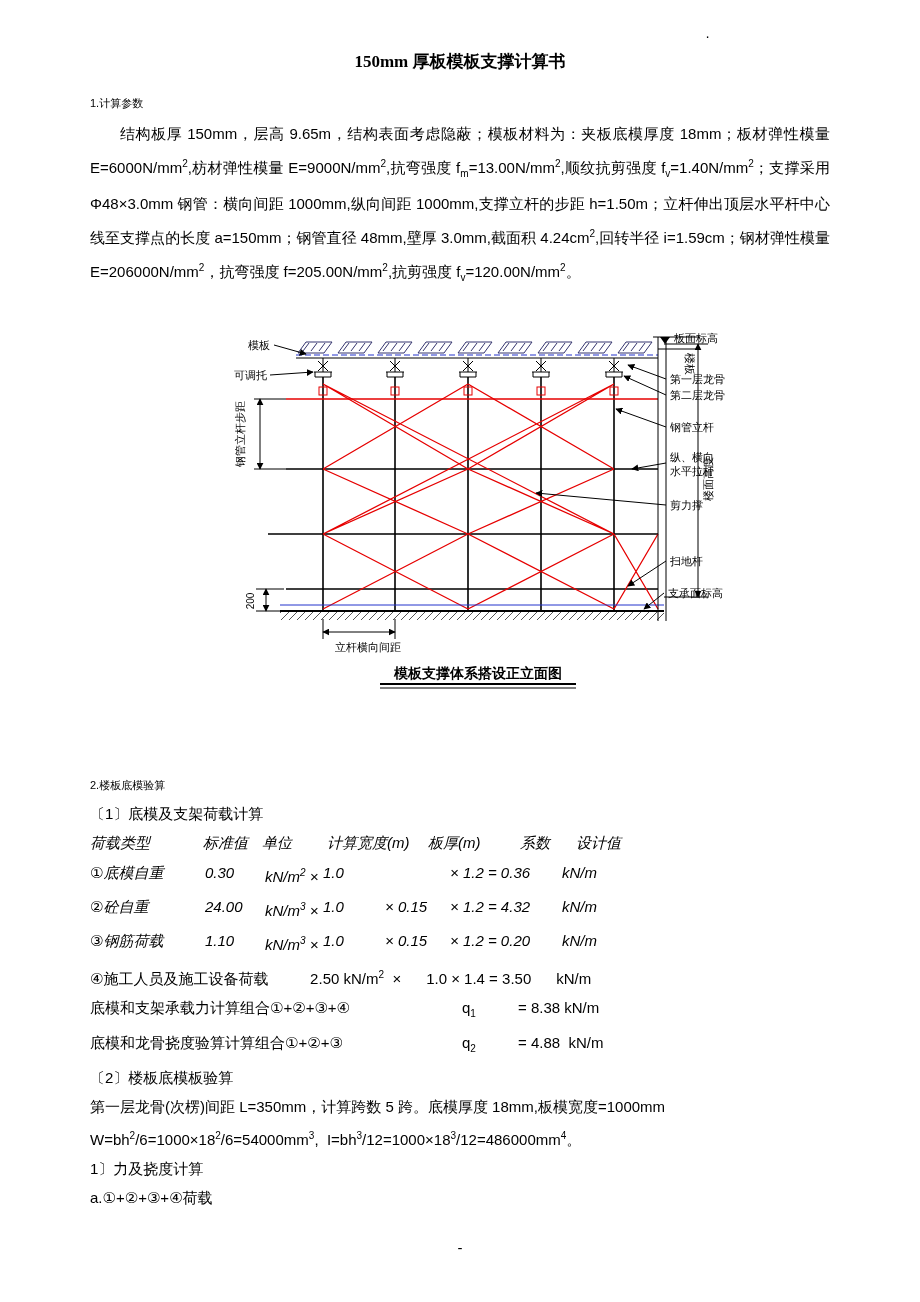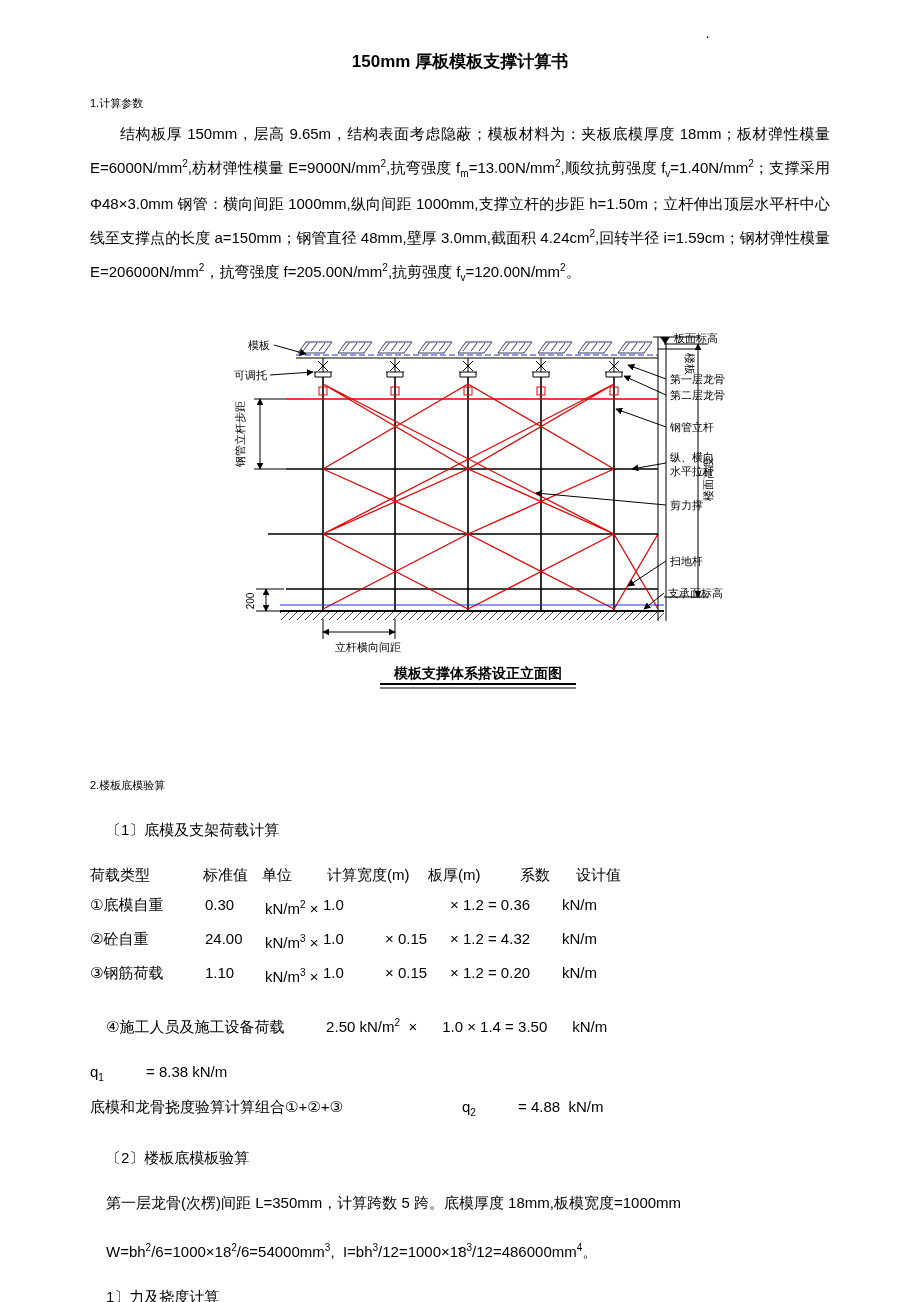--- a/index.html
+++ b/index.html
@@ -3,30 +3,30 @@
 <meta charset="utf-8">
 <style>
   * { box-sizing: border-box; }
   html,body { margin:0; padding:0; }
   body {
     width:920px; height:1302px; position:relative; overflow:hidden;
     background:#ffffff; color:#000;
     font-family:"Liberation Sans","DejaVu Sans",sans-serif;
   }
   .page { padding:50px 90px 0 90px; }
-  .title { text-align:center; font-size:17px; font-weight:700; margin:0 0 16px 0; }
+  .title { text-align:center; font-size:17px; font-weight:700; margin:0 0 16px 0;font-family:Liberation Serif, serif; }
   .h { font-size:11px; line-height:28px; margin:0; }
   .para { font-size:15px; line-height:30px; margin:2px 0 0 0; text-align:justify; text-indent:2em; }
   sup { font-size:10px; }
   sub { font-size:10px; }
   .diagram-wrap { margin:36px 0 0 138px; width:545px; height:372px; }
   .s2head { margin-top:70px; }
-  .line { font-size:15px; line-height:29px; margin:16px; white-space:pre-wrap; }
+  .line { font-size:15px; line-height:29px; margin:0; white-space:pre-wrap; }
   .trow { display:flex; font-size:15px; line-height:30px; }
-  .trow span { white-space:pre-wrap; }
+  .trow span { white-space:pre-wrap;font-style:italic; }
   .th1{width:113px}.th2{width:59px}.th3{width:65px}.th4{width:101px}.th5{width:92px}.th6{width:56px}.th7{flex:1}
   .tc1{width:115px}.tc2{width:60px}.tc3{width:58px}.tc4{width:62px}.tc5{width:65px}.tc6{width:112px}.tc7{flex:1}
   .qrow { display:flex; font-size:15px; line-height:29px; }
   .qrow span { white-space:pre-wrap; }
   .ql{width:372px} .qm{width:56px}
   .footer { position:absolute; bottom:46px; left:0; width:100%; text-align:center; font-size:15px; }
   .dot { position:absolute; top:28px; right:210px; font-size:14px; }
   .dlabel { font-size:11px; fill:#000; }
   .dlabel-sm { font-size:10px; fill:#000; }
   .dcaption { font-size:14px; font-weight:700; fill:#000; }
@@ -209,20 +209,21 @@
     <span class="tc3">kN/m<sup>3</sup> ×</span>
     <span class="tc4">1.0</span>
     <span class="tc5">× 0.15</span>
     <span class="tc6">× 1.2 = 0.20</span>
     <span class="tc7">kN/m</span>
   </div>
 
   <p class="line">④施工人员及施工设备荷载          2.50 kN/m<sup>2</sup>  ×      1.0 × 1.4 = 3.50      kN/m</p>
 
   <div class="qrow">
+    <span class="ql">底模和支架承载力计算组合①+②+③+④</span>
     <span class="qm">q<sub>1</sub></span>
     <span>= 8.38 kN/m</span>
   </div>
 
   <div class="qrow">
     <span class="ql">底模和龙骨挠度验算计算组合①+②+③</span>
     <span class="qm">q<sub>2</sub></span>
     <span>= 4.88  kN/m</span>
   </div>
 

